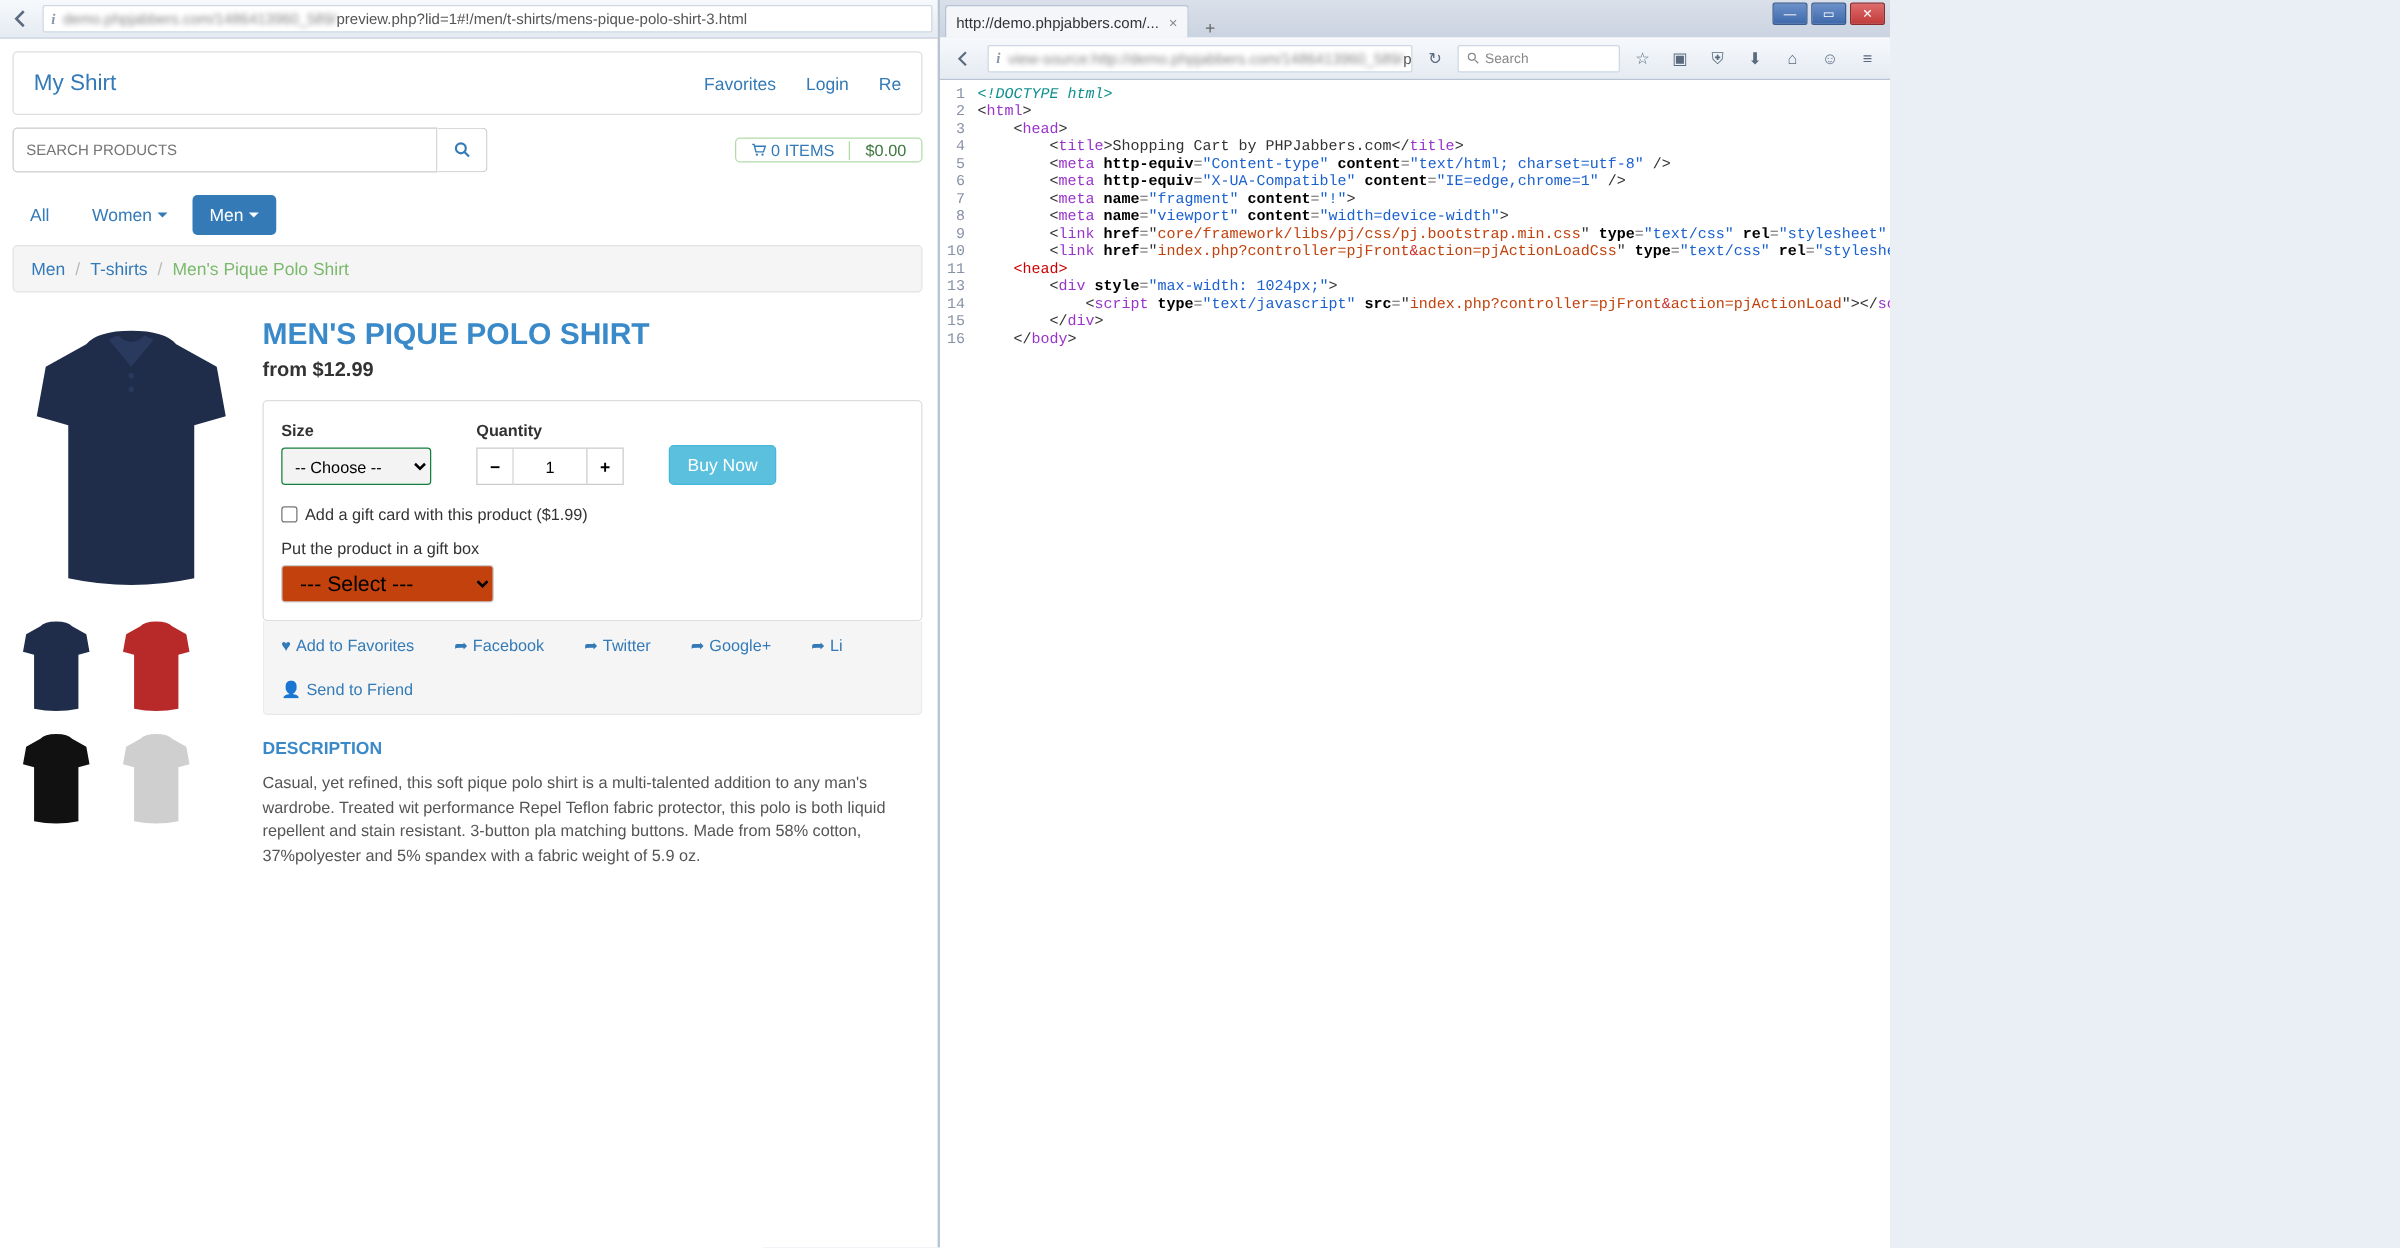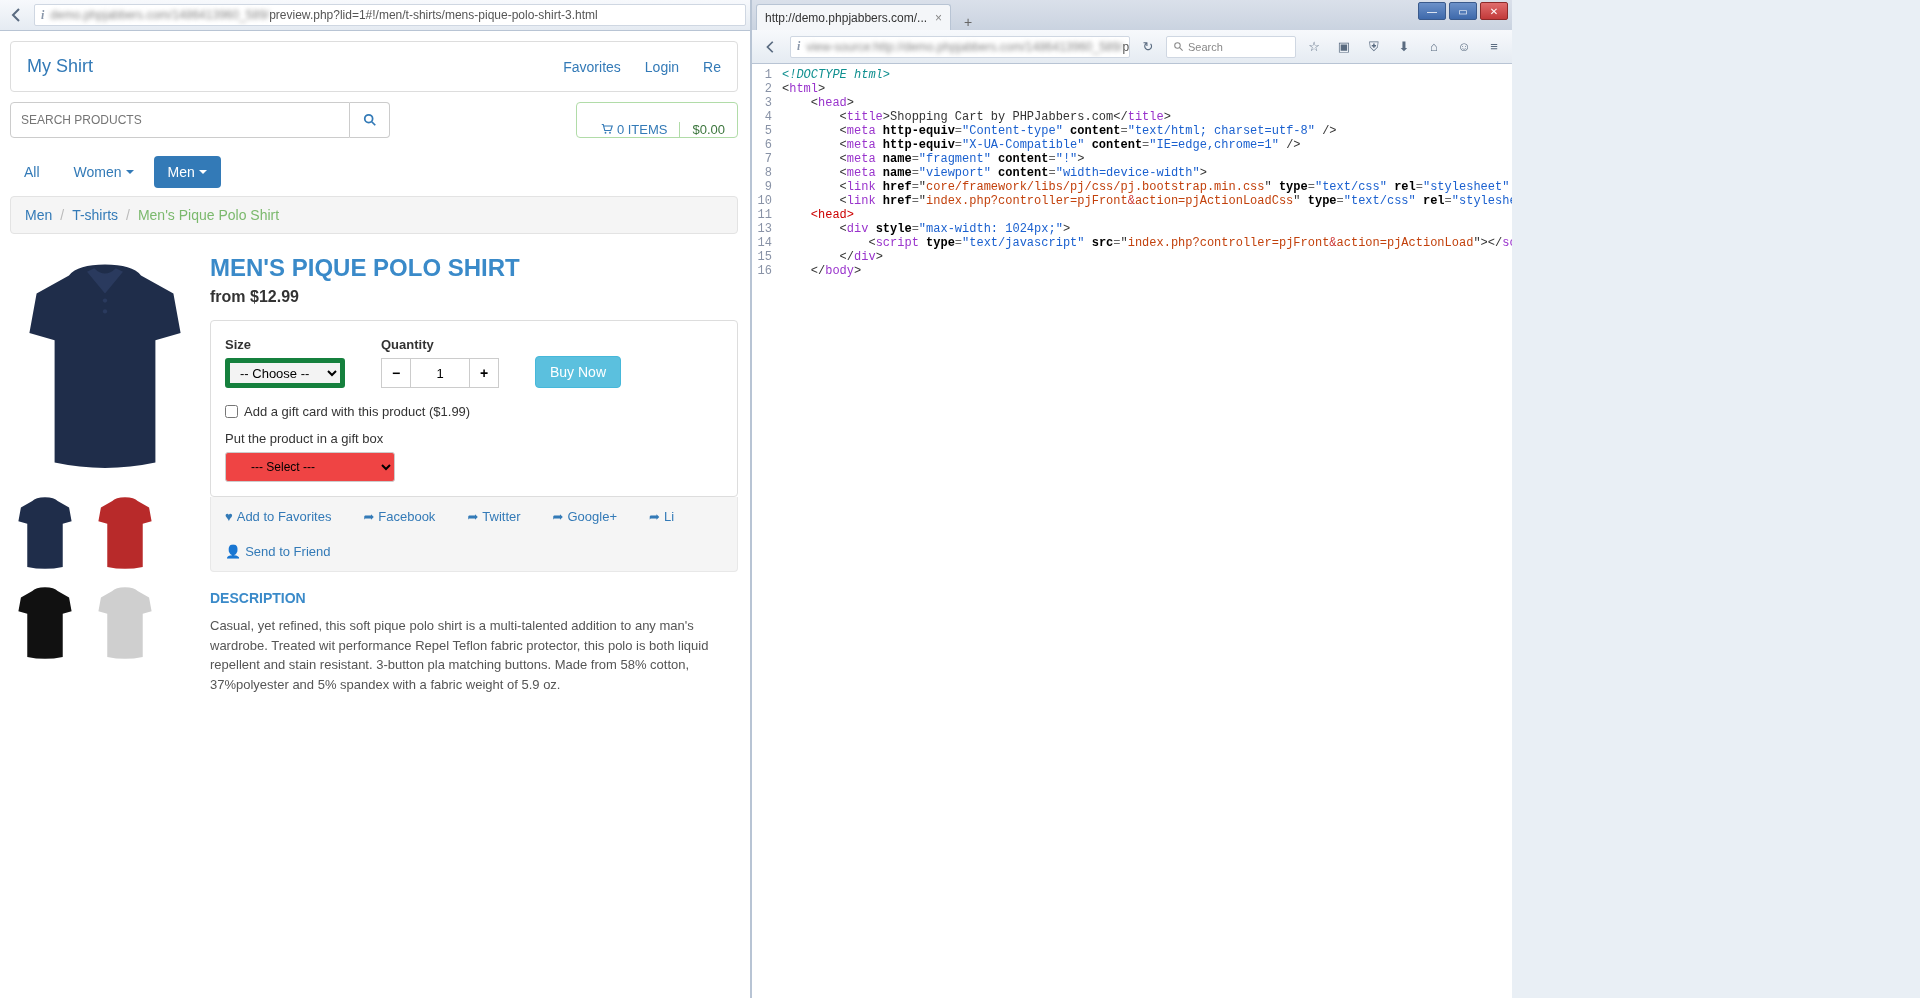--- a/index.html
+++ b/index.html
@@ -35,21 +35,21 @@
 .store-inner { width: 728px; margin: 10px 10px; }
 .panel { border: 1px solid #ddd; border-radius: 4px; }
 .store-header { display: flex; align-items: center; padding: 14px 16px; }
 .store-title { color: #337ab7; font-size: 18px; cursor: pointer; }
 .store-nav { margin-left: auto; display: flex; gap: 24px; font-size: 14px; }
 .store-nav a { color: #337ab7; text-decoration: none; cursor: pointer; }
 .search-row { display: flex; padding: 10px 0; gap: 0; align-items: center; }
 .search-group { display: flex; flex: 1; }
 .search-field { flex: 1; height: 36px; border: 1px solid #ccc; border-radius: 4px 0 0 4px; padding: 0 10px; font-size: 12px; color: #999; }
 .search-btn { width: 40px; height: 36px; border: 1px solid #ccc; border-left: none; border-radius: 0 4px 4px 0; background: #fff; color: #337ab7; cursor: pointer; display: flex; align-items: center; justify-content: center; }
-.cart-panel { margin-left: auto; border: 1px solid #b1dca8; border-radius: 4px; height: 36px; display: flex; align-items: flex-end; font-size: 13px; padding-left: 12px; }
+.cart-panel { margin-left: auto; border: 1px solid #b1dca8; border-radius: 4px; height: 20px; display: flex; align-items: center; font-size: 13px; }
 .cart-panel .items { color: #337ab7; padding: 0 12px; cursor: pointer; }
 .cart-panel .total { color: #3c763d; padding: 0 12px; border-left: 1px solid #b1dca8; }
 .cat-tabs { display: flex; gap: 6px; padding: 8px 0; }
 .cat-tab { padding: 8px 14px; border-radius: 4px; font-size: 14px; color: #337ab7; cursor: pointer; display: flex; align-items: center; gap: 4px; }
 .cat-tab.active { background: #337ab7; color: #fff; }
 .caret { display: inline-block; width: 0; height: 0; border-left: 4px solid transparent; border-right: 4px solid transparent; border-top: 4px solid currentColor; }
 .breadcrumb { background: #f5f5f5; border: 1px solid #e3e3e3; border-radius: 4px; padding: 10px 14px; font-size: 14px; display: flex; gap: 8px; }
 .breadcrumb a { color: #337ab7; text-decoration: none; cursor: pointer; }
 .breadcrumb .sep { color: #bbb; }
 .breadcrumb .active { color: #7bb96d; }
@@ -59,29 +59,29 @@
 .thumb-row { display: flex; gap: 10px; flex-wrap: wrap; margin-top: 10px; }
 .thumb { width: 70px; height: 80px; display: flex; align-items: center; justify-content: center; }
 .polo { position: relative; }
 .polo svg { display: block; }
 .details { flex: 1; }
 .p-title { color: #3a8ac9; font-size: 24px; font-weight: bold; }
 .p-price { color: #333; font-size: 16px; font-weight: bold; margin-top: 6px; }
 .option-panel { border: 1px solid #ddd; border-radius: 4px; margin-top: 14px; padding: 14px; }
 .opt-row { display: flex; gap: 36px; align-items: flex-end; }
 .opt-col label { font-weight: bold; font-size: 13px; display: block; margin-bottom: 6px; }
-.select { height: 30px; border: 5px solid #15803d; border-radius: 3px; font-size: 13px; background: #f3f3f3; padding: 0 6px; }
+.select { height: 30px; border: 1px solid #15803d; border-radius: 3px; font-size: 13px; background: #f3f3f3; padding: 0 6px; }
 .opt-col.size .select { width: 120px; }
 .qty-group { display: flex; }
 .qty-btn { width: 30px; height: 30px; border: 1px solid #ccc; background: #fff; cursor: pointer; font-size: 14px; font-weight: bold; }
 .qty-input { width: 58px; height: 30px; border: 1px solid #ccc; border-left: none; border-right: none; text-align: center; font-size: 13px; }
 .buy-btn { background: #5bc0de; border: 1px solid #46b8da; color: #fff; height: 32px; padding: 0 14px; border-radius: 4px; cursor: pointer; font-size: 14px; }
 .giftcard { margin-top: 16px; font-size: 13px; display: flex; align-items: center; gap: 6px; }
 .giftbox-lbl { margin-top: 12px; font-size: 13px; }
-.giftbox-sel { margin-top: 6px; width: 170px; height: 30px; border: 1px solid #ccc; border-radius: 3px; font-size: 12px; background: #ef4444; padding: 0 21px; }
+.giftbox-sel { margin-top: 6px; width: 170px; height: 30px; border: 1px solid #ccc; border-radius: 3px; font-size: 17px; background: #c2410c; padding: 0 10px; }
 .share-panel { background: #f5f5f5; border: 1px solid #e8e8e8; border-radius: 0 0 4px 4px; border-top: none; padding: 12px 14px; display: flex; flex-wrap: wrap; gap: 20px 32px; }
 .share-panel a { color: #337ab7; text-decoration: none; font-size: 13px; cursor: pointer; display: inline-flex; align-items: center; gap: 4px; }
 .desc-title { color: #3a8ac9; font-size: 14px; font-weight: bold; margin-top: 18px; }
 .desc-body { font-size: 13px; color: #555; margin-top: 10px; line-height: 1.5; }
 
 
 .source-wrap { flex: 1; background: #fff; overflow: auto; font-family: Consolas, "Courier New", monospace; font-size: 12px; padding: 4px 0; white-space: nowrap; }
 .source-line { display: flex; }
 .ln { width: 30px; text-align: right; padding-right: 10px; color: #8892a6; user-select: none; flex-shrink: 0; }
 .code { white-space: pre; }

